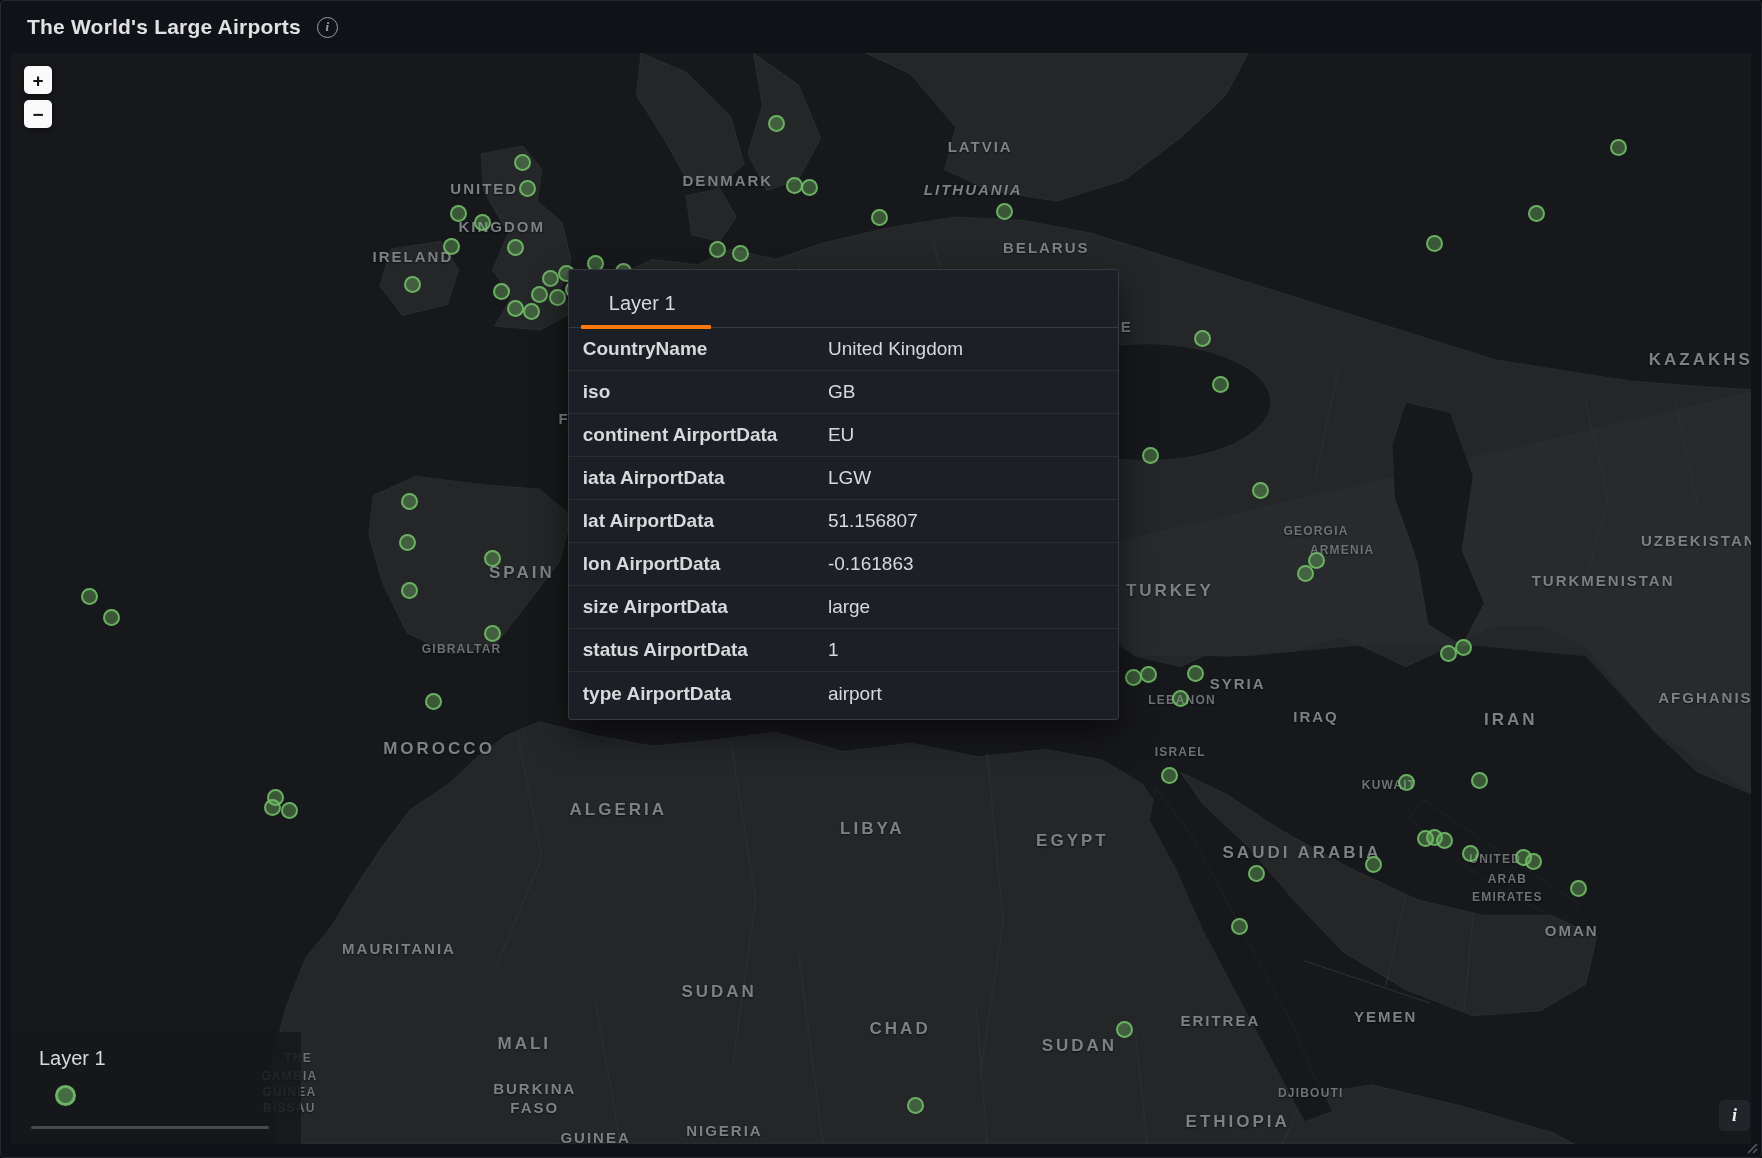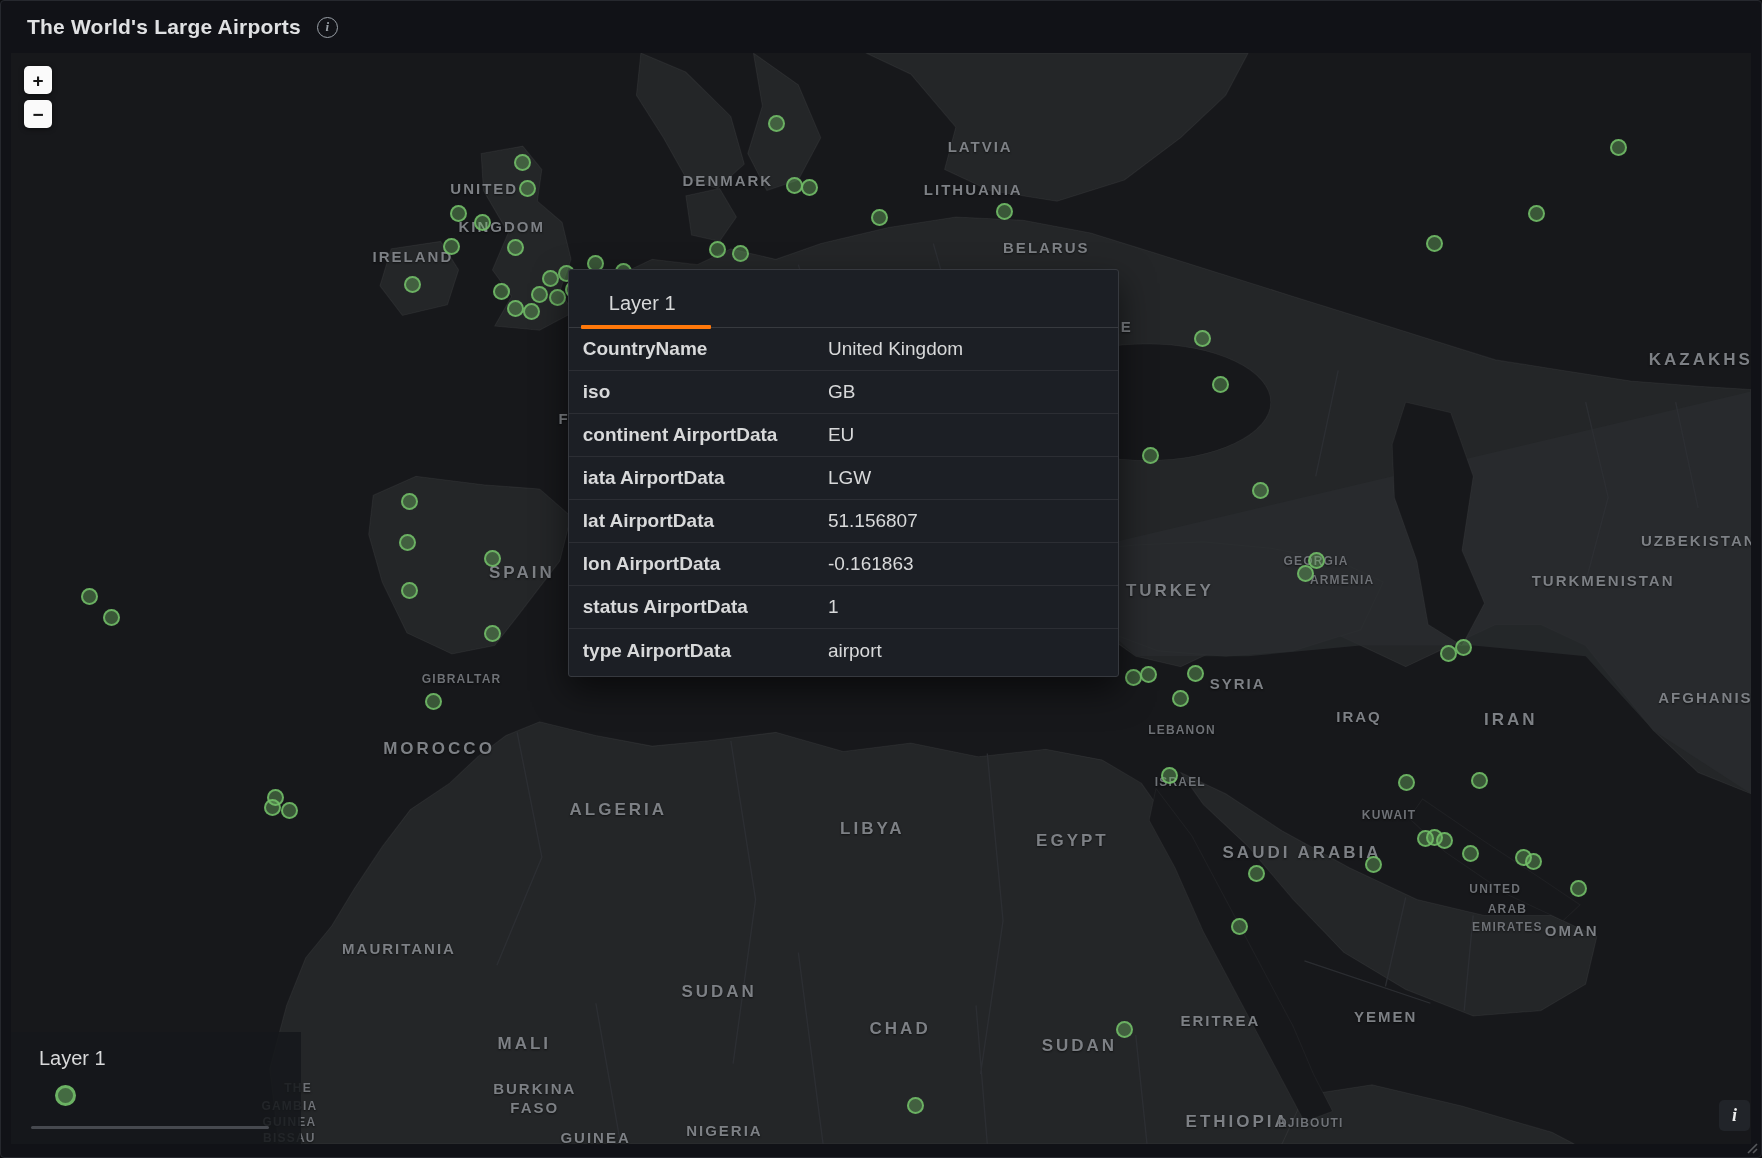--- a/index.html
+++ b/index.html
@@ -26,21 +26,21 @@
     position:absolute; left:10px; right:10px; top:52px; bottom:13px;
     background:#17181b; overflow:hidden;
   }
   .land-svg { position:absolute; inset:0; width:100%; height:100%; z-index:1; }
 
   .map-label {
     position:absolute; transform:translate(-50%,-50%);
     color:#7d8085; font-weight:700; white-space:nowrap; z-index:2;
     text-shadow:0 1px 2px rgba(0,0,0,.6);
   }
-  .map-label.s { font-size:12px; letter-spacing:1.2px; color:#6e7176;margin-top:30px; }
+  .map-label.s { font-size:12px; letter-spacing:1.2px; color:#6e7176; }
   .map-label.m { font-size:15px; letter-spacing:2px; }
   .map-label.l { font-size:17px; letter-spacing:3px; }
 
   .marker {
     position:absolute; width:17px; height:17px; margin:-8.5px 0 0 -8.5px;
     border-radius:50%;
     background:rgba(115,191,105,.38);
     border:2.5px solid rgba(115,191,105,.85);
     z-index:3; cursor:pointer;
   }
@@ -151,21 +151,21 @@
       </g>
 
       <path fill="none" stroke="#2e3034" stroke-width="1.2" opacity="0.9" d="M 640,650 L 662,800 L 642,955 M 868,662 L 882,820 L 862,965 M 450,642 L 472,760 L 432,862 M 520,898 L 542,1031 M 700,850 L 722,1031 M 858,900 L 868,1031 M 1000,928 L 1010,1031 M 560,240 L 602,300 L 582,360 M 700,200 L 722,280 L 702,360 M 820,180 L 842,262 M 1180,300 L 1160,400 M 1240,798 L 1222,882 M 1300,815 L 1292,905 M 1150,858 L 1262,898 M 1400,330 L 1420,420 L 1400,500 M 1480,330 L 1500,430"></path>
     </svg>
 
     <div>
         <div class="map-label m" style="left: 27.2%; top: 12.4%;">UNITED</div>
         <div class="map-label m" style="left: 28.2%; top: 15.2%; margin-top: 7px;">KINGDOM</div>
         <div class="map-label m" style="left: 23.1%; top: 18.6%;">IRELAND</div>
         <div class="map-label m" style="left: 55.7%; top: 8.5%;">LATVIA</div>
-        <div class="map-label m" style="left: 55.3%; top: 12.5%;">LITHUANIA</div>
+        <div class="map-label m" style="left: 55.3%; top: 12.5%; font-style: italic;">LITHUANIA</div>
         <div class="map-label m" style="left: 41.2%; top: 11.6%;">DENMARK</div>
         <div class="map-label s" style="left: 37.7%; top: 20.7%;">NETHERLANDS</div>
         <div class="map-label m" style="left: 42.1%; top: 23.3%;">GERMANY</div>
         <div class="map-label m" style="left: 50.8%; top: 20.7%;">POLAND</div>
         <div class="map-label m" style="left: 59.5%; top: 17.8%;">BELARUS</div>
         <div class="map-label m" style="left: 62.1%; top: 25%;">UKRAINE</div>
         <div class="map-label l" style="left: 97.5%; top: 28.1%;">KAZAKHST</div>
         <div class="map-label m" style="left: 33.6%; top: 33.5%;">FRANCE</div>
         <div class="map-label l" style="left: 26.6%; top: 47.7%; margin-left: 48px;">SPAIN</div>
         <div class="map-label s" style="left: 25.9%; top: 54.6%;">GIBRALTAR</div>
@@ -181,21 +181,21 @@
         <div class="map-label m" style="left: 69.5%; top: 88.6%;">ERITREA</div>
         <div class="map-label l" style="left: 70.5%; top: 98%;">ETHIOPIA</div>
         <div class="map-label s" style="left: 74.7%; top: 95.3%;">DJIBOUTI</div>
         <div class="map-label m" style="left: 79%; top: 88.3%;">YEMEN</div>
         <div class="map-label l" style="left: 74.2%; top: 73.3%;">SAUDI ARABIA</div>
         <div class="map-label m" style="left: 89.7%; top: 80.4%;">OMAN</div>
         <div class="map-label s" style="left: 85.3%; top: 73.9%;">UNITED</div>
         <div class="map-label s" style="left: 86%; top: 75.7%;">ARAB</div>
         <div class="map-label s" style="left: 86%; top: 77.4%;">EMIRATES</div>
         <div class="map-label s" style="left: 79.2%; top: 67.1%;">KUWAIT</div>
-        <div class="map-label m" style="left: 75%; top: 60.8%; margin-left: 43px;">IRAQ</div>
+        <div class="map-label m" style="left: 75%; top: 60.8%;">IRAQ</div>
         <div class="map-label l" style="left: 86.2%; top: 61.1%;">IRAN</div>
         <div class="map-label m" style="left: 70.5%; top: 57.7%;">SYRIA</div>
         <div class="map-label s" style="left: 67.3%; top: 59.3%;">LEBANON</div>
         <div class="map-label s" style="left: 67.2%; top: 64.1%;">ISRAEL</div>
         <div class="map-label l" style="left: 66.6%; top: 49.3%;">TURKEY</div>
         <div class="map-label s" style="left: 75%; top: 43.8%;">GEORGIA</div>
         <div class="map-label s" style="left: 76.5%; top: 45.6%;">ARMENIA</div>
         <div class="map-label m" style="left: 91.5%; top: 48.3%;">TURKMENISTAN</div>
         <div class="map-label m" style="left: 97%; top: 44.6%;">UZBEKISTAN</div>
         <div class="map-label m" style="left: 97.7%; top: 59%;">AFGHANIST</div>
@@ -310,20 +310,24 @@
           </div>
           <div class="tt-row">
             <span class="k">lat AirportData</span>
             <span class="v">51.156807</span>
           </div>
           <div class="tt-row">
             <span class="k">lon AirportData</span>
             <span class="v">-0.161863</span>
           </div>
           <div class="tt-row">
+            <span class="k">size AirportData</span>
+            <span class="v">large</span>
+          </div>
+          <div class="tt-row">
             <span class="k">status AirportData</span>
             <span class="v">1</span>
           </div>
           <div class="tt-row">
             <span class="k">type AirportData</span>
             <span class="v">airport</span>
           </div>
         </div>
     </div>
 

